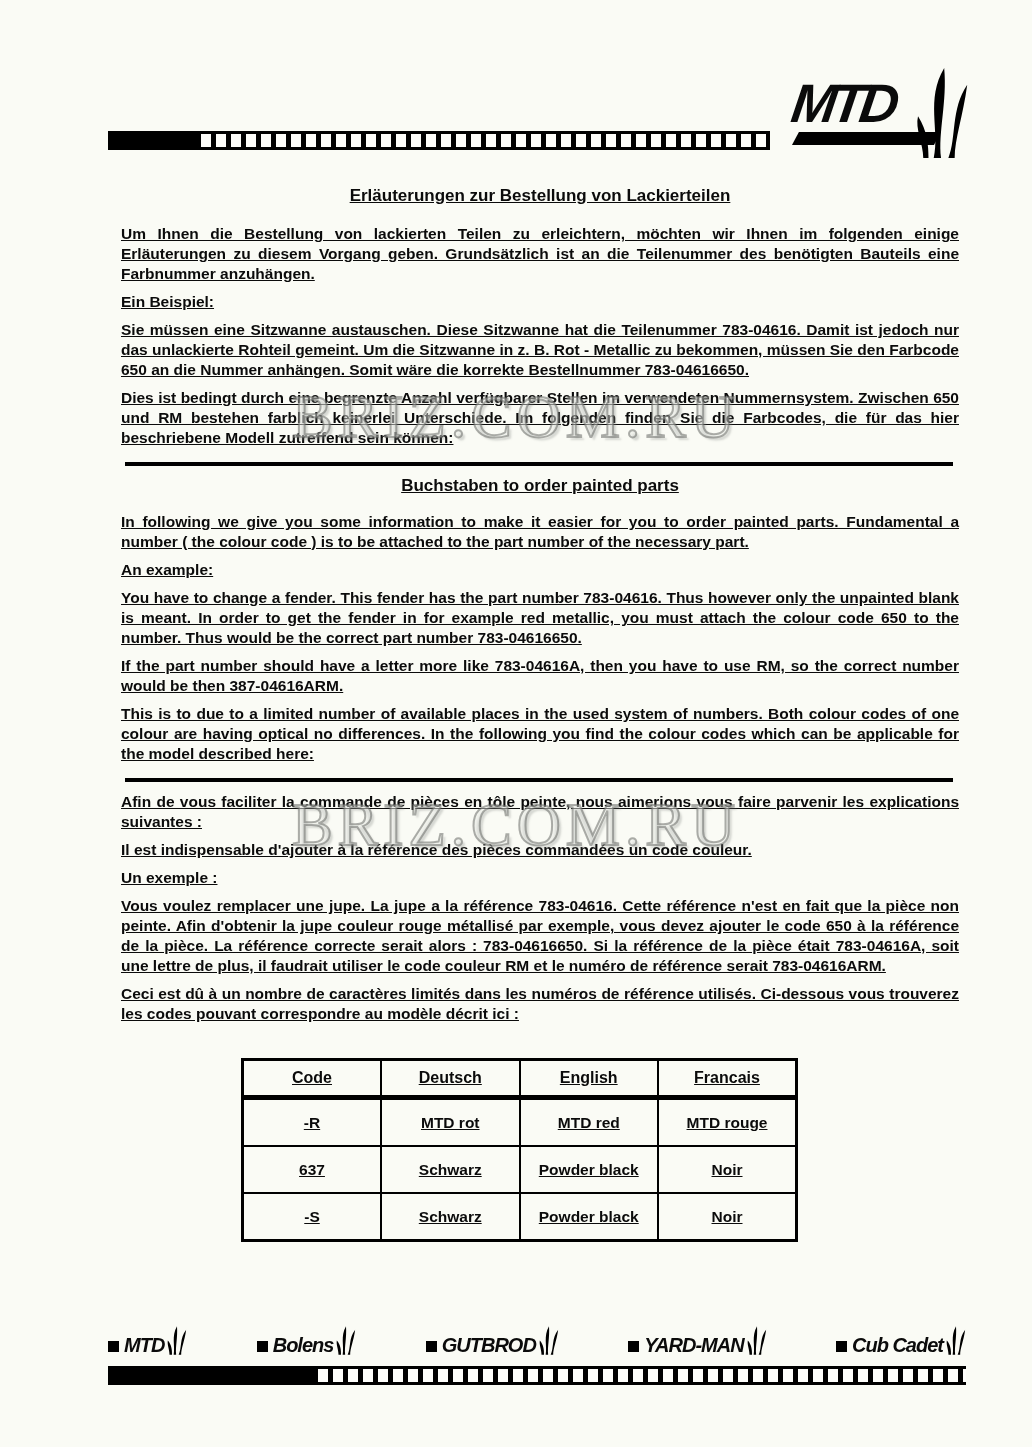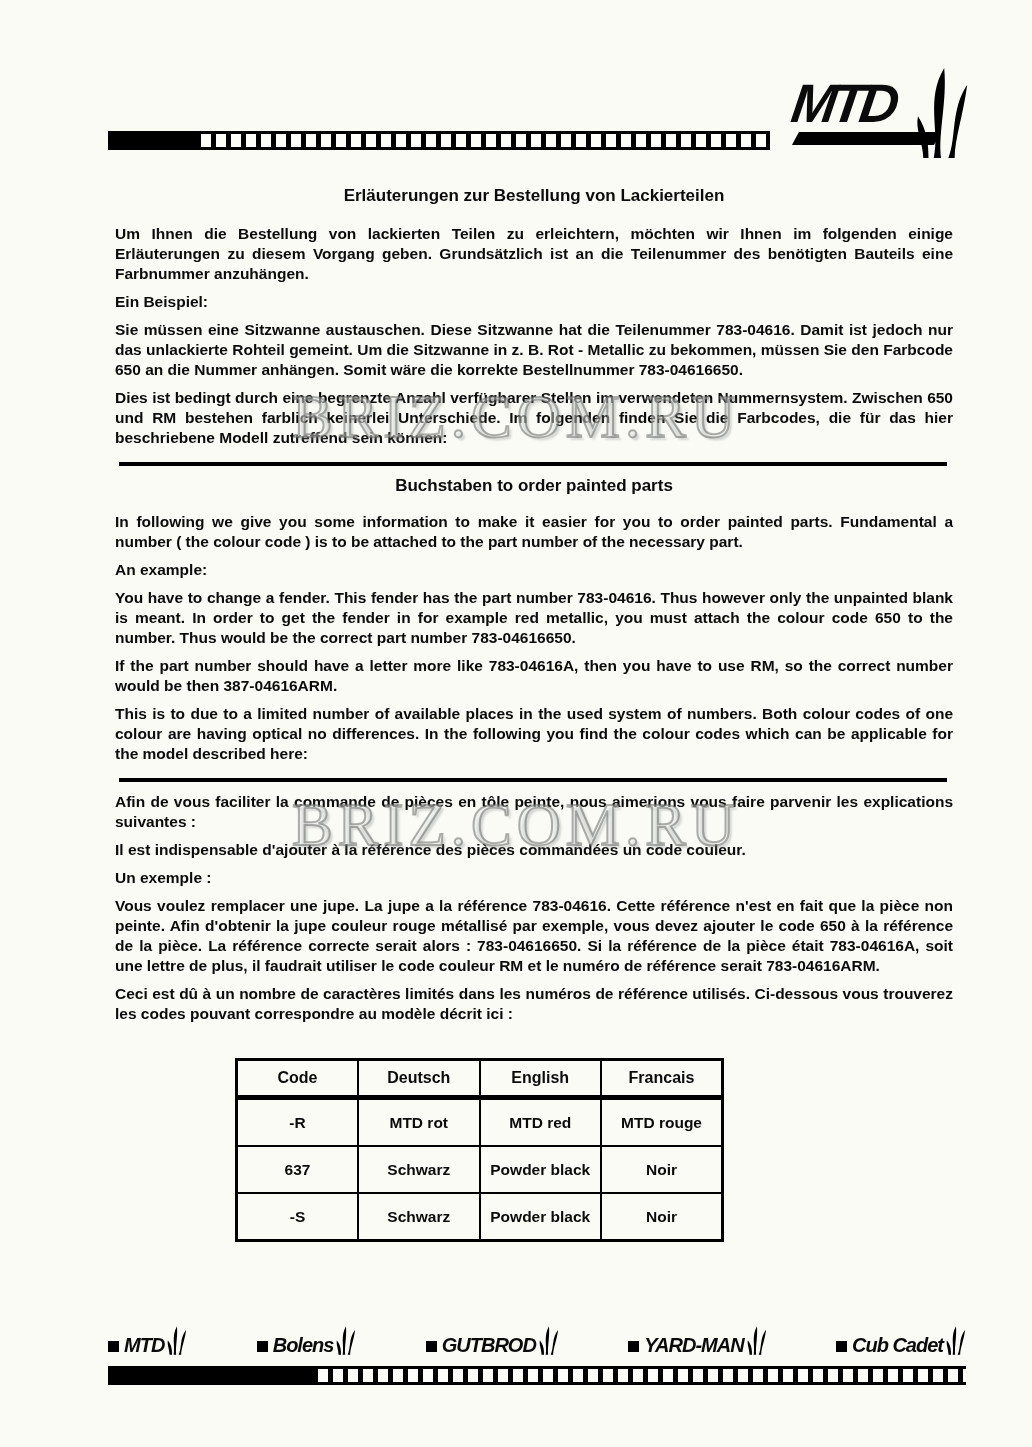--- a/index.html
+++ b/index.html
@@ -26,31 +26,31 @@
     display:inline-block; font-style:italic; font-weight:700; font-size:54px;
     line-height:0.95; letter-spacing:-5px; transform:skewX(-8deg);
   }
   .mtd-bar {
     position:absolute; left:0px; top:54px; width:142px; height:13px;
     background:#000; transform:skewX(-28deg); transform-origin:left bottom;
   }
   .mtd-grass {position:absolute; left:118px; top:-10px; width:60px; height:90px; fill:#000;}
 
   
-  .content {position:absolute; left:107px; top:0; width:854px;}
+  .content {position:absolute; left:113px; top:0; width:854px;text-decoration:underline;}
   .content h1, .content h2 {font-size:17px; text-align:center; margin:0; line-height:20px;}
   .content h1 {margin:186px 0 18px 0;}
   .content h2 {margin:0 0 16px 0;}
   .para-block p {margin:8px; text-align:justify; font-size:15.5px; line-height:20px;}
   .rule {height:4px; background:#000; margin:14px 14px 10px 12px;}
 
   
   .codes {
     border-collapse:collapse; table-layout:fixed;
-    width:489px; margin:34px 0 0 128px; border:3px solid #000;padding-left:10px;
+    width:557px; margin:34px 0 0 128px; border:3px solid #000;padding-left:10px;
   }
   .codes th, .codes td {border:2.5px solid #000; text-align:center; font-weight:700; padding:0;}
   .codes th {font-size:16px; height:34px; border-bottom:5px solid #000;}
   .codes td {font-size:15.5px; height:45px;}
 
   
   .footer-brands {
     position:absolute; left:108px; top:1324px; width:858px;
     display:flex; justify-content:space-between; align-items:flex-end;
   }

